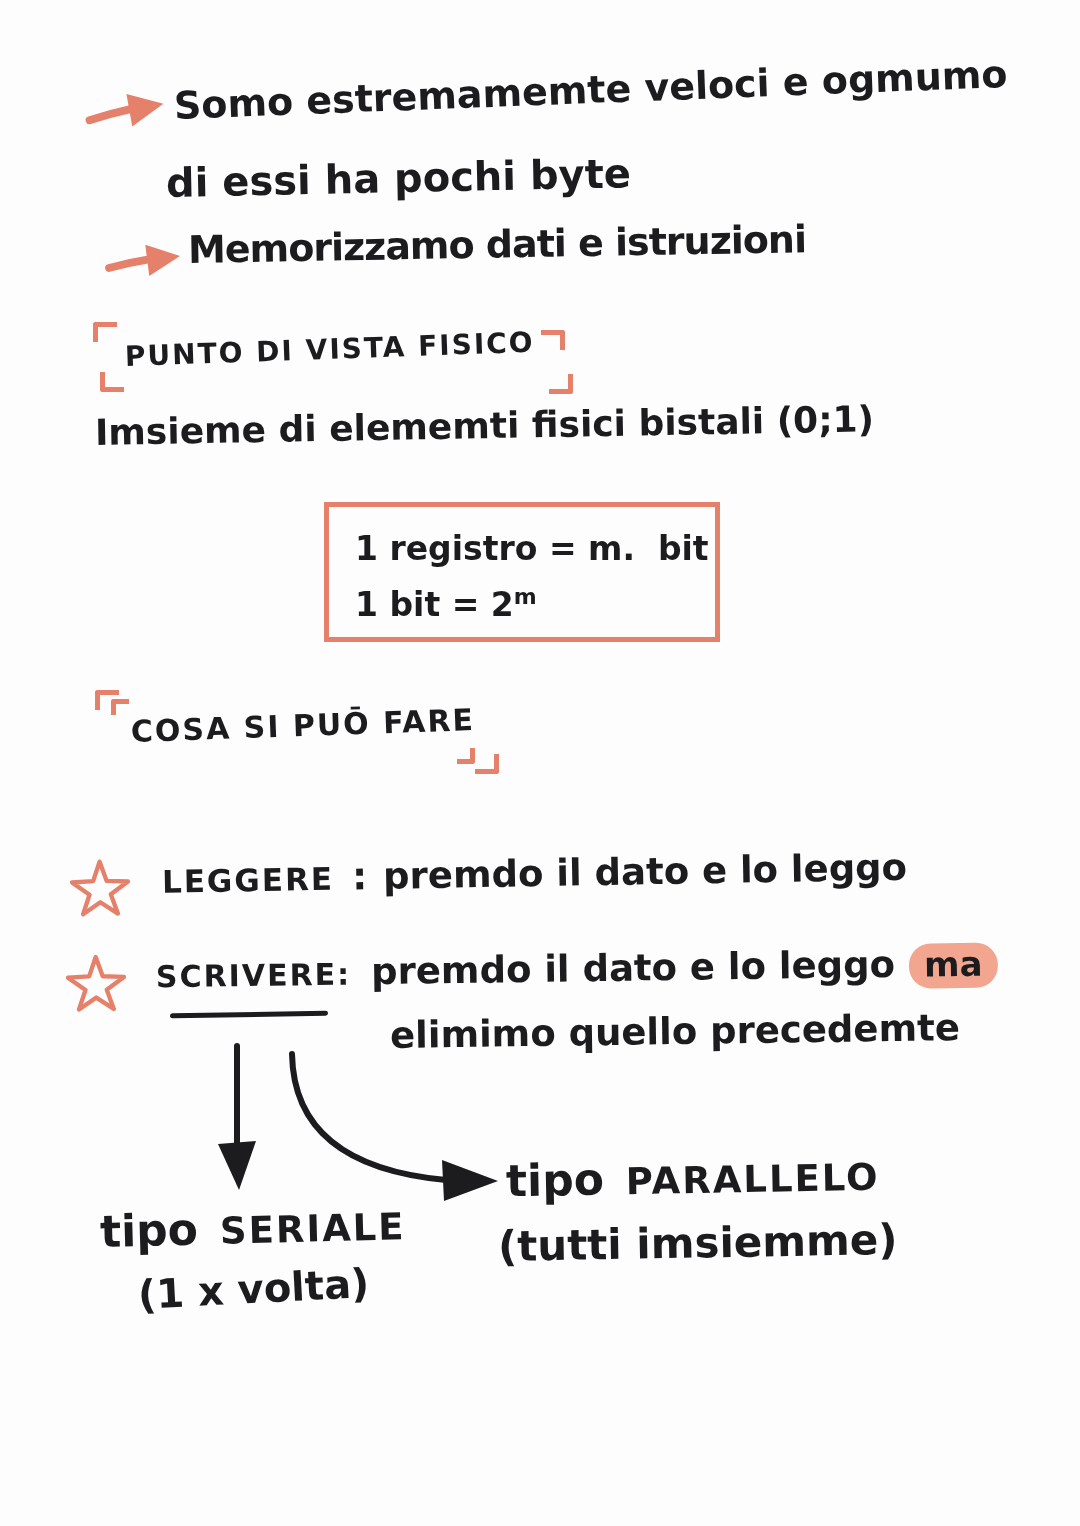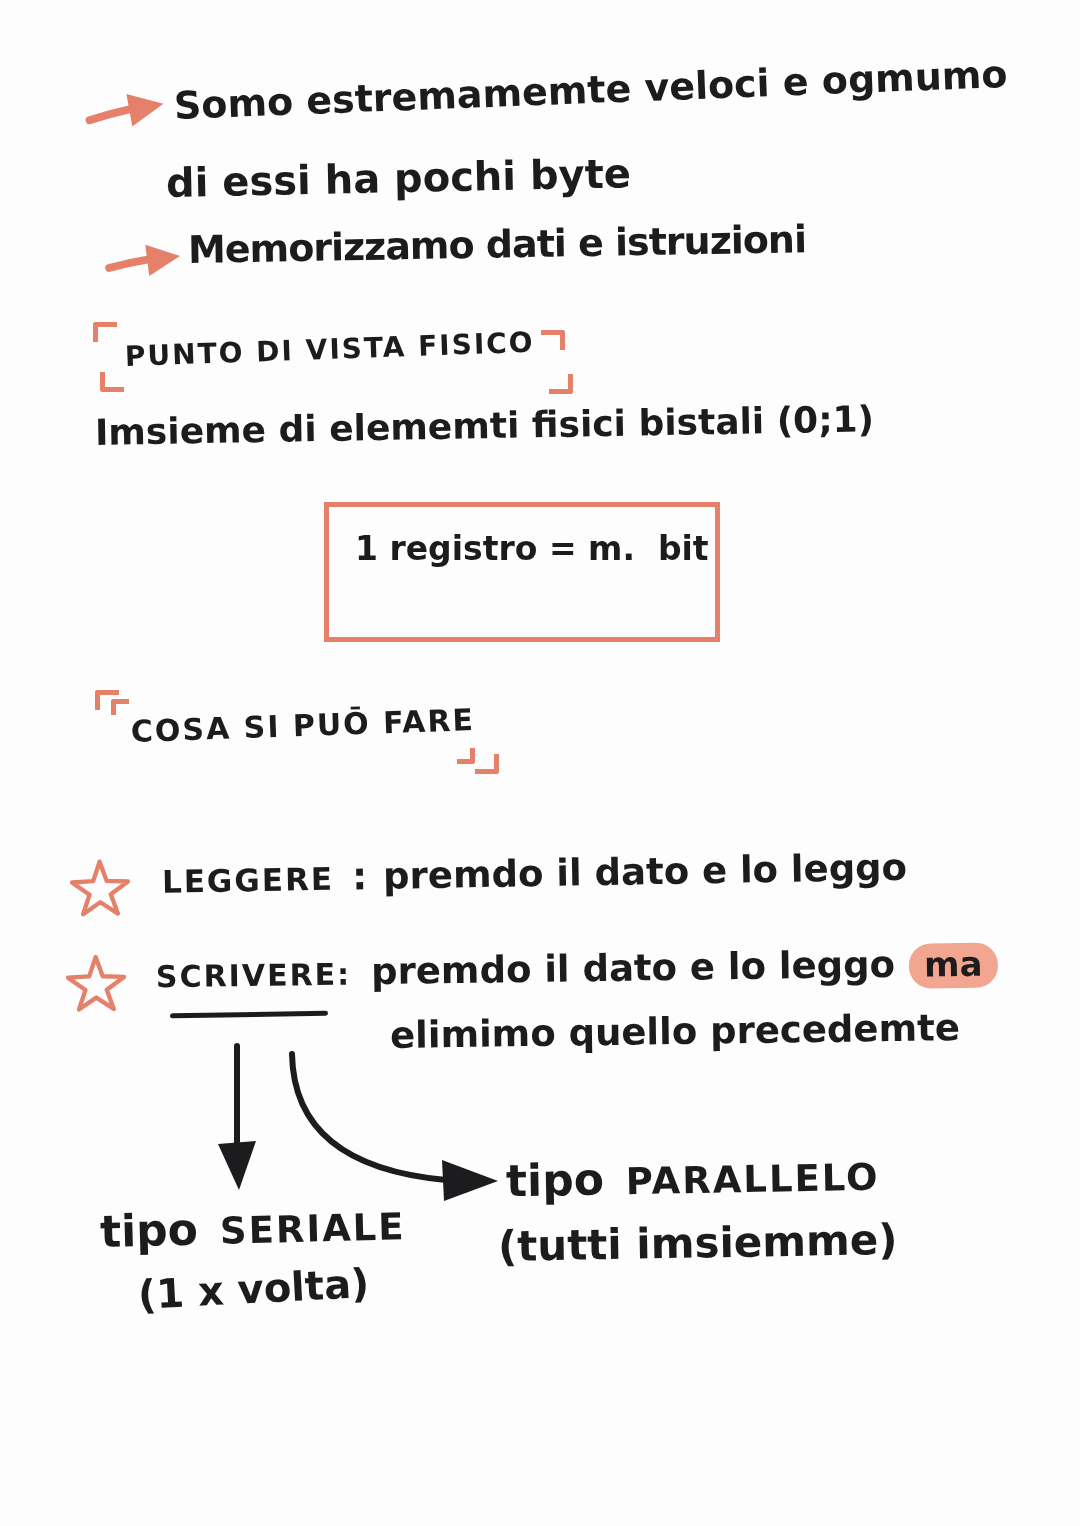--- a/index.html
+++ b/index.html
@@ -67,20 +67,21 @@
     <span class="cb bl" style="left:7px; top:52px;"></span>
     <div class="abs hw caps" style="left:32px; top:20px; font-size:28px; transform:rotate(-2deg);">PUNTO DI VISTA FISICO</div>
     <span class="cb tr" style="left:448px; top:10px;"></span>
     <span class="cb br" style="left:456px; top:54px;"></span>
   </div>
 
   <div class="abs hw" style="left:95px; top:412px; font-size:36px; transform:rotate(-1deg);">Imsieme di elememti fisici bistali (0;1)</div>
 
   <div class="formula-box">
     <div class="fl">1 registro = m.  bit</div>
+    <div class="fl"><span>1 bit = 2</span><sup>m</sup></div>
   </div>
 
   <div class="abs" style="left:95px; top:690px; width:440px; height:100px;">
     <span class="cb tl" style="left:0; top:0;"></span>
     <span class="cb tl" style="left:16px; top:9px; width:18px; height:16px;"></span>
     <div class="abs hw caps" style="left:36px; top:24px; font-size:30px; transform:rotate(-2deg);">COSA SI PUŌ FARE</div>
     <span class="cb br" style="left:362px; top:58px; width:18px; height:16px;"></span>
     <span class="cb br" style="left:380px; top:64px;"></span>
   </div>
 

